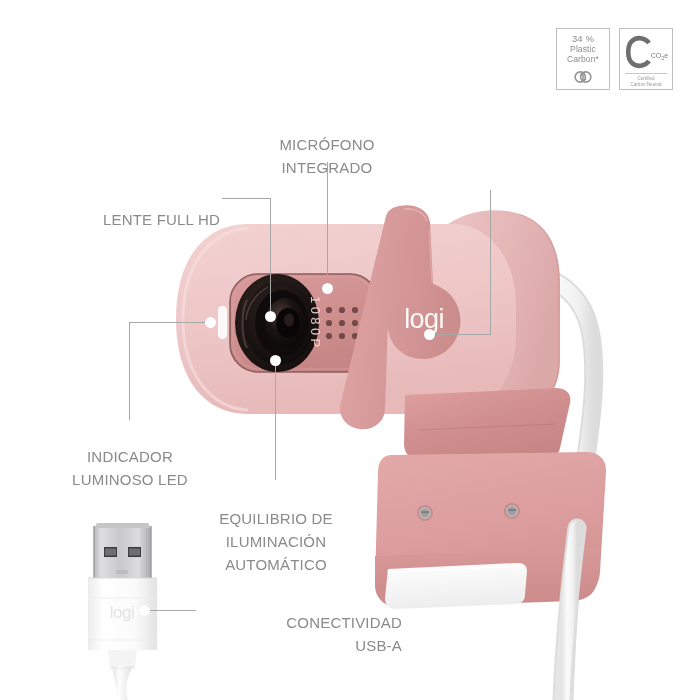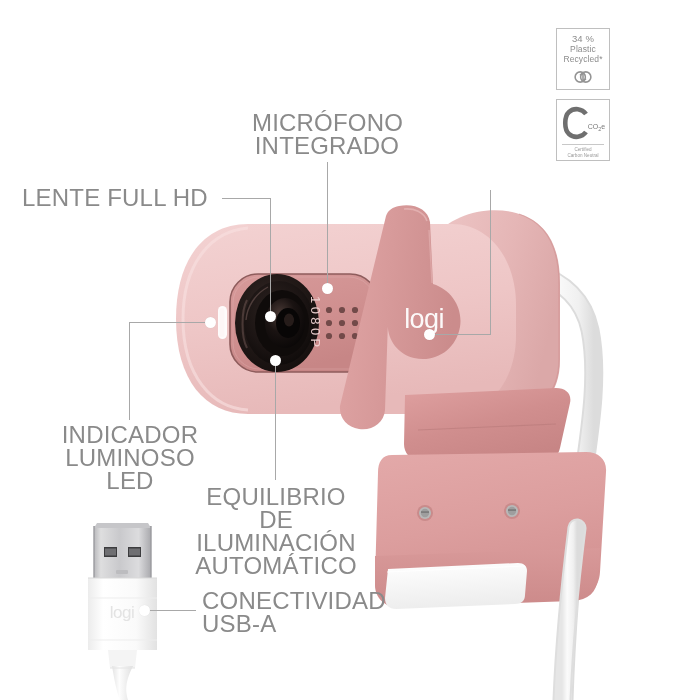--- a/index.html
+++ b/index.html
@@ -16,21 +16,20 @@
     overflow: hidden;
   }
 
   
   .badges {
     position: absolute;
     top: 28px;
     left: 556px;
     display: flex;
     gap: 9px;
-    flex-direction: column;
   }
   .badge {
     border: 1px solid #bfbfbf;
     background: #fff;
     box-sizing: border-box;
     width: 54px;
     height: 62px;
     display: flex;
     flex-direction: column;
     align-items: center;
@@ -70,29 +69,30 @@
     color: #9a9a9a;
     line-height: 6px;
     text-align: center;
     margin-top: 2px;
   }
 
   
   .label {
     position: absolute;
     color: #8a8a8a;
-    font-size: 24px;
+    font-size: 15px;
     line-height: 23px;
     letter-spacing: 0.2px;
     white-space: pre-line;
     font-weight: 400;
+    margin-top: 22px;
   }
   .label.c { text-align: center; }
-  .label.r { }
-  .label.l { text-align: left; }
+  .label.r { text-align: right; }
+  .label.l { text-align: right; }
 
   
   .lead {
     position: absolute;
     background: #a8a8a8;
   }
   .lead.h { height: 1px; }
   .lead.v { width: 1px; }
   .dot {
     position: absolute;
@@ -330,21 +330,21 @@
       <path d="M110 668 L 135 668" stroke="#e4e4e4" stroke-width="1" fill="none"></path>
     </g>
   </svg>
 
   <div class="badges">
 
     <div class="badge badge-recycled">
       <div class="rtext">
         <div class="big">34 %</div>
         <div>Plastic</div>
-        <div>Recycled*</div>
+        <div>Carbon*</div>
       </div>
       <svg class="recycle-icon" width="22" height="22" viewBox="0 0 24 24">
         <circle cx="9" cy="12" r="5.6" fill="none" stroke="#949494" stroke-width="1.7"></circle>
         <circle cx="15" cy="12" r="5.6" fill="none" stroke="#949494" stroke-width="1.7"></circle>
         <path d="M9.2 9.6 L12 7.6 L12 16.4 L14.8 14.4" fill="none" stroke="#949494" stroke-width="1.7" stroke-linecap="round" stroke-linejoin="round"></path>
       </svg>
     </div>
 
     <div class="badge badge-carbon">
       <div class="carbon-top">

